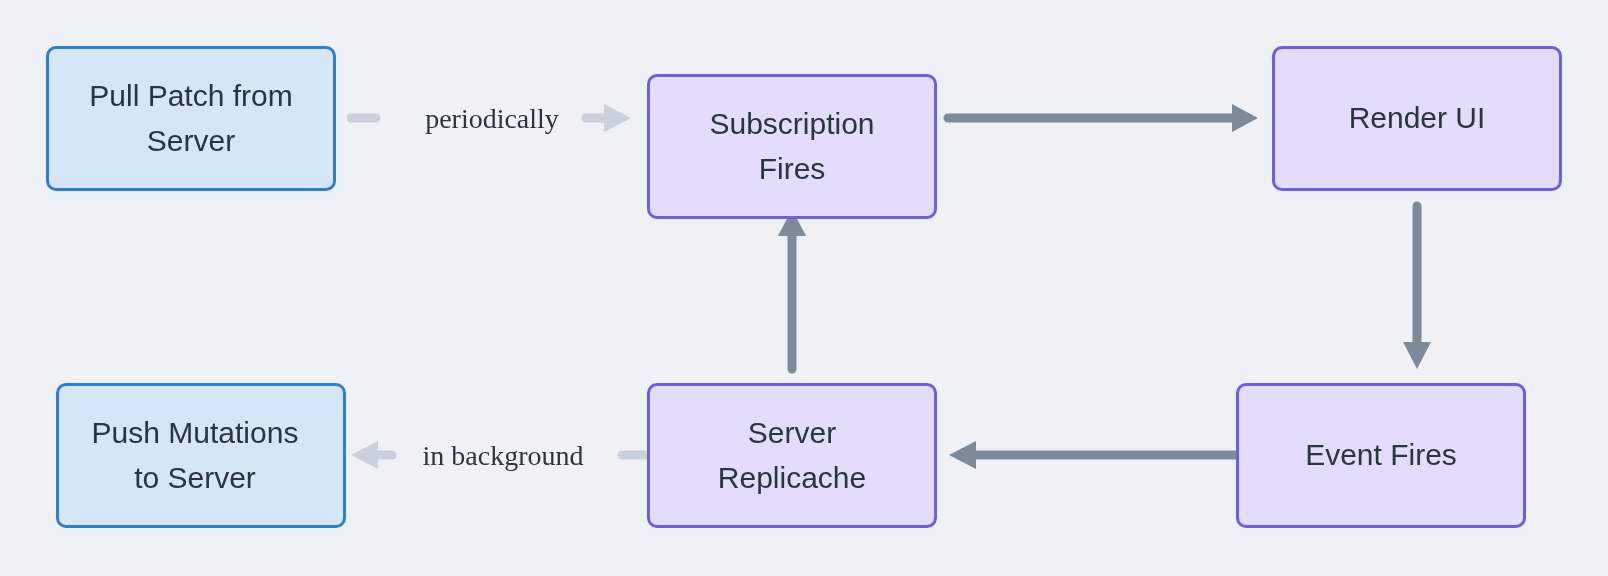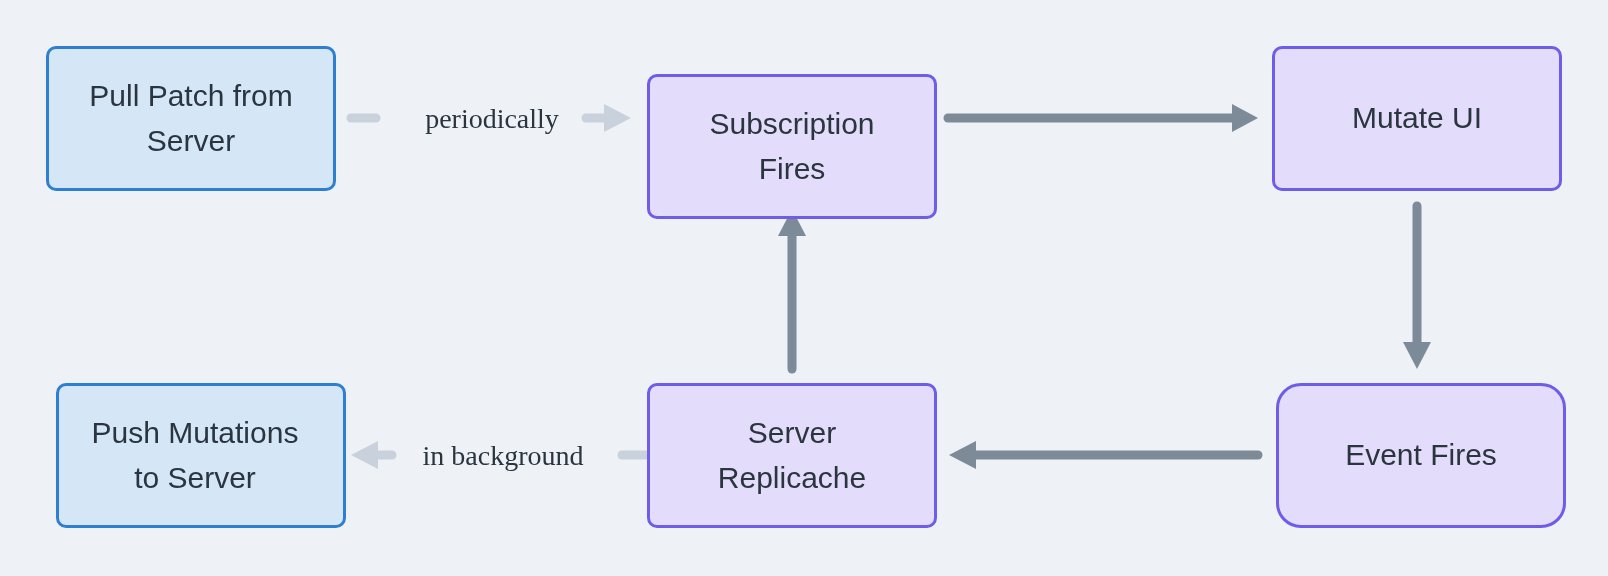--- a/index.html
+++ b/index.html
@@ -40,21 +40,21 @@
   .node.client {
     background: var(--client-node-bg);
     border: 3.5px solid var(--client-node-border);
   }
 
   #node-pull-patch        { left: 46px;   top: 46px;  }
   #node-subscription      { left: 647px;  top: 30px; margin-top: 44px;  }
   #node-render-ui         { left: 1272px; top: 46px;  }
   #node-push-mutations    { left: 56px;   top: 383px; padding-left: 16px; }
   #node-mutate-replicache { left: 647px;  top: 383px; }
-  #node-event-fires       { left: 1276px; top: 383px; border-radius: 25px; }
+  #node-event-fires       { left: 1236px; top: 383px; }
 
   .edges-layer {
     position: absolute; inset: 0;
     width: 1608px; height: 576px;
     pointer-events: none;
   }
   .edge-solid-line {
     stroke: var(--arrow-solid);
     stroke-width: 9;
     stroke-linecap: round;
@@ -120,21 +120,21 @@
     </g>
   </svg>
 
   <div class="edge-label" id="label-periodically">periodically</div>
   <div class="edge-label" id="label-in-background">in background</div>
 
   <div class="node server" id="node-pull-patch">Pull Patch from Server</div>
 
   <div class="node client" id="node-subscription">Subscription Fires</div>
 
-  <div class="node client" id="node-render-ui">Mutate UI</div>
+  <div class="node client" id="node-render-ui">Render UI</div>
 
   <div class="node server" id="node-push-mutations">Push Mutations to Server</div>
 
   <div class="node client" id="node-mutate-replicache">Server Replicache</div>
 
   <div class="node client" id="node-event-fires">Event Fires</div>
 
 </div>
 
 </body></html>

